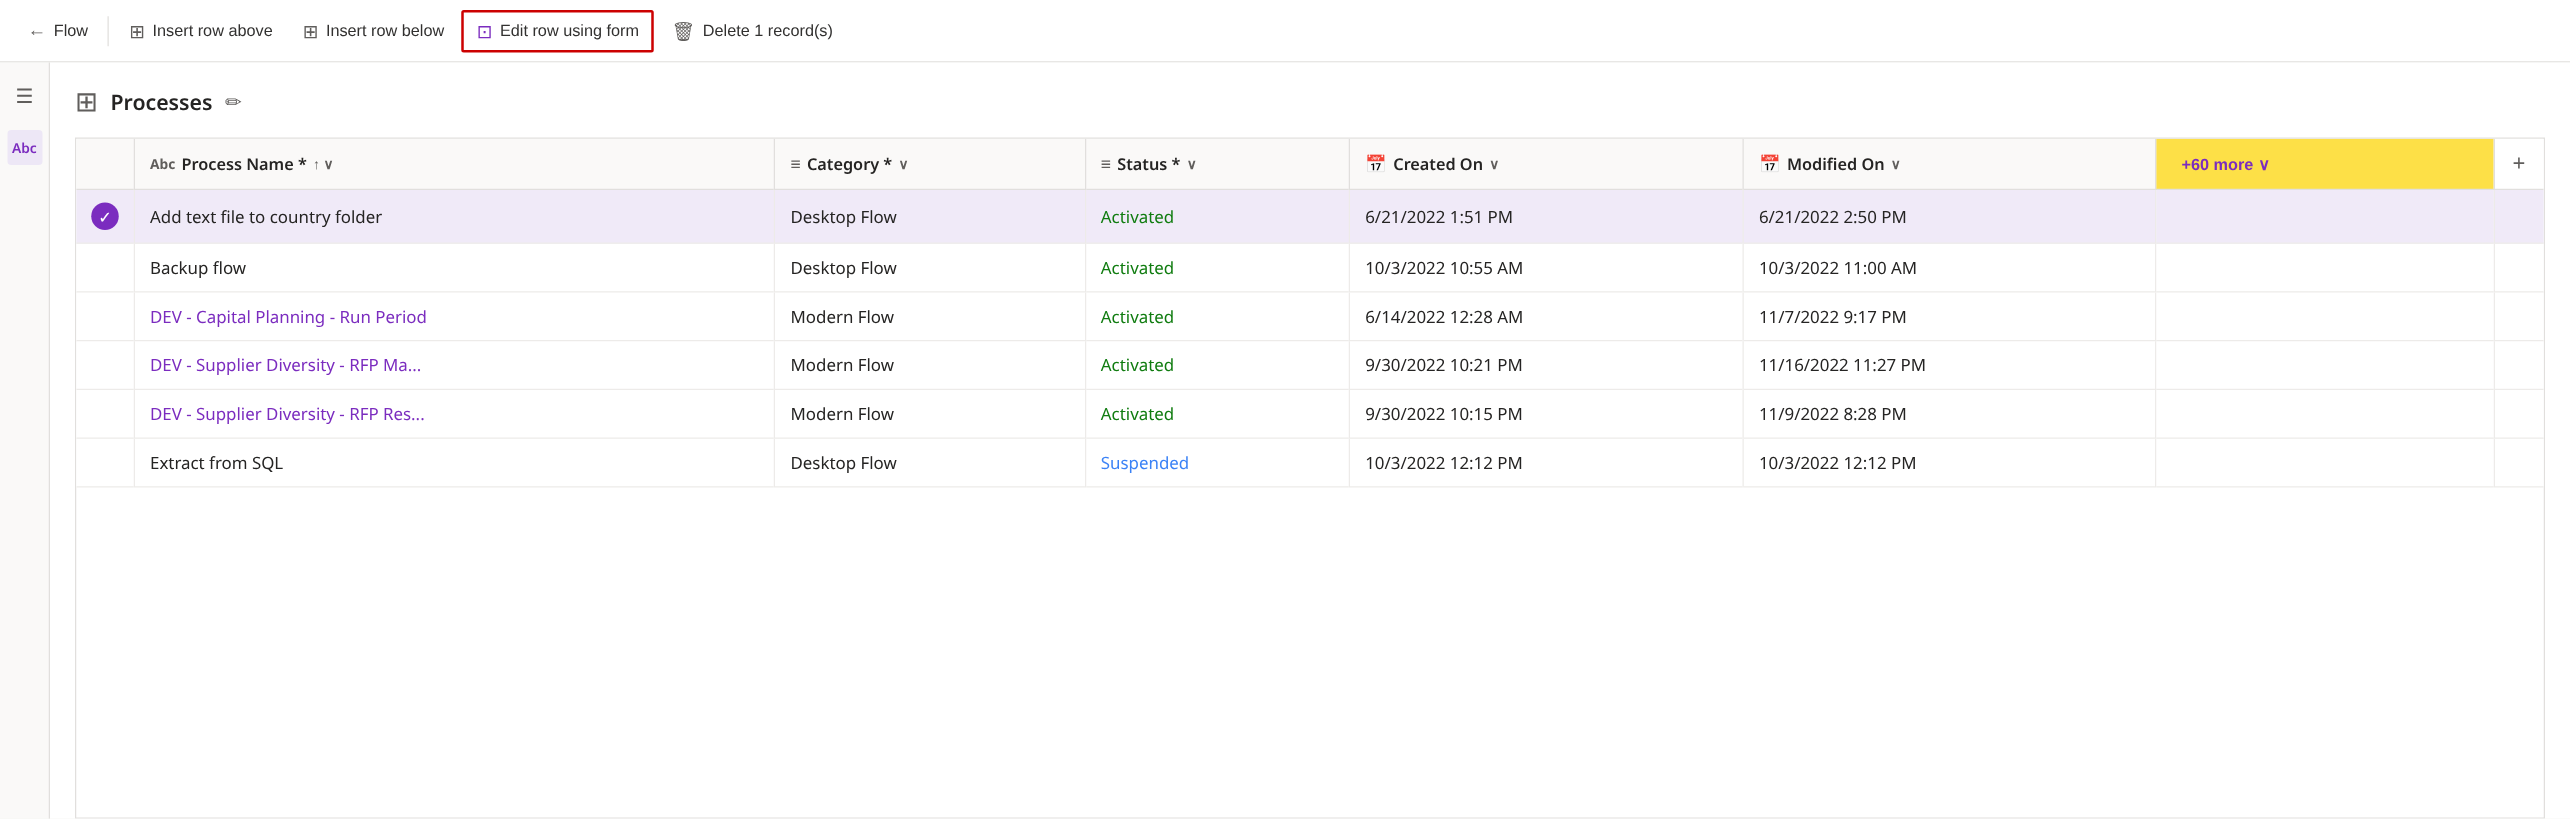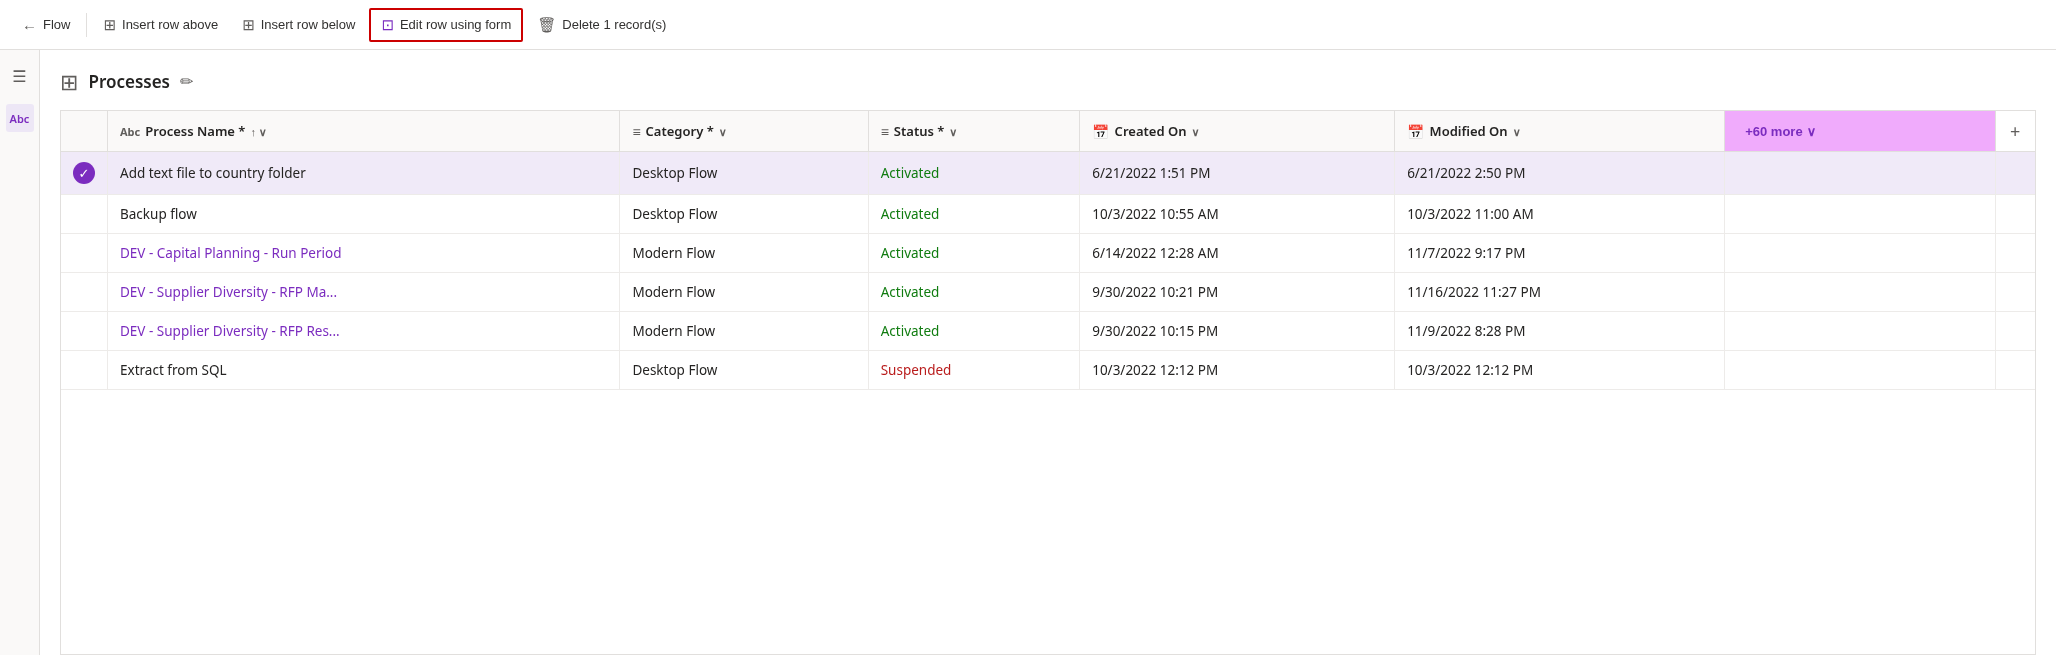--- a/index.html
+++ b/index.html
@@ -171,21 +171,21 @@
 
     td {
       padding: 10px 12px;
       font-size: 13.5px;
       color: #252423;
       border-right: 1px solid #edebe9;
     }
     td:last-child { border-right: none; }
 
     .status-activated { color: #107c10; margin-left: 19px; }
-    .status-suspended { color: #b91c1c; }
+    .status-suspended { color: #3b82f6; }
 
     .process-name-link {
       color: #7b2cbf;
       text-decoration: none;
     }
 
     .row-checkbox-cell {
       width: 40px;
       text-align: center;
     }
@@ -295,21 +295,21 @@
                 <span class="sort-icon">∨</span>
               </div>
             </th>
             <th>
               <div class="th-inner">
                 <span class="th-icon">📅</span>
                 <span>Modified On</span>
                 <span class="sort-icon">∨</span>
               </div>
             </th>
-            <th style="min-width:130px; background:#f0abfc;">
+            <th style="min-width:130px; background:#fde047;">
               <button class="more-btn">
                 <span>+60 more</span>
                 <span>∨</span>
               </button>
             </th>
             <th style="width:40px;text-align:center;background:#fff;">
               <span class="th-add">+</span>
             </th>
           </tr>
         </thead>

